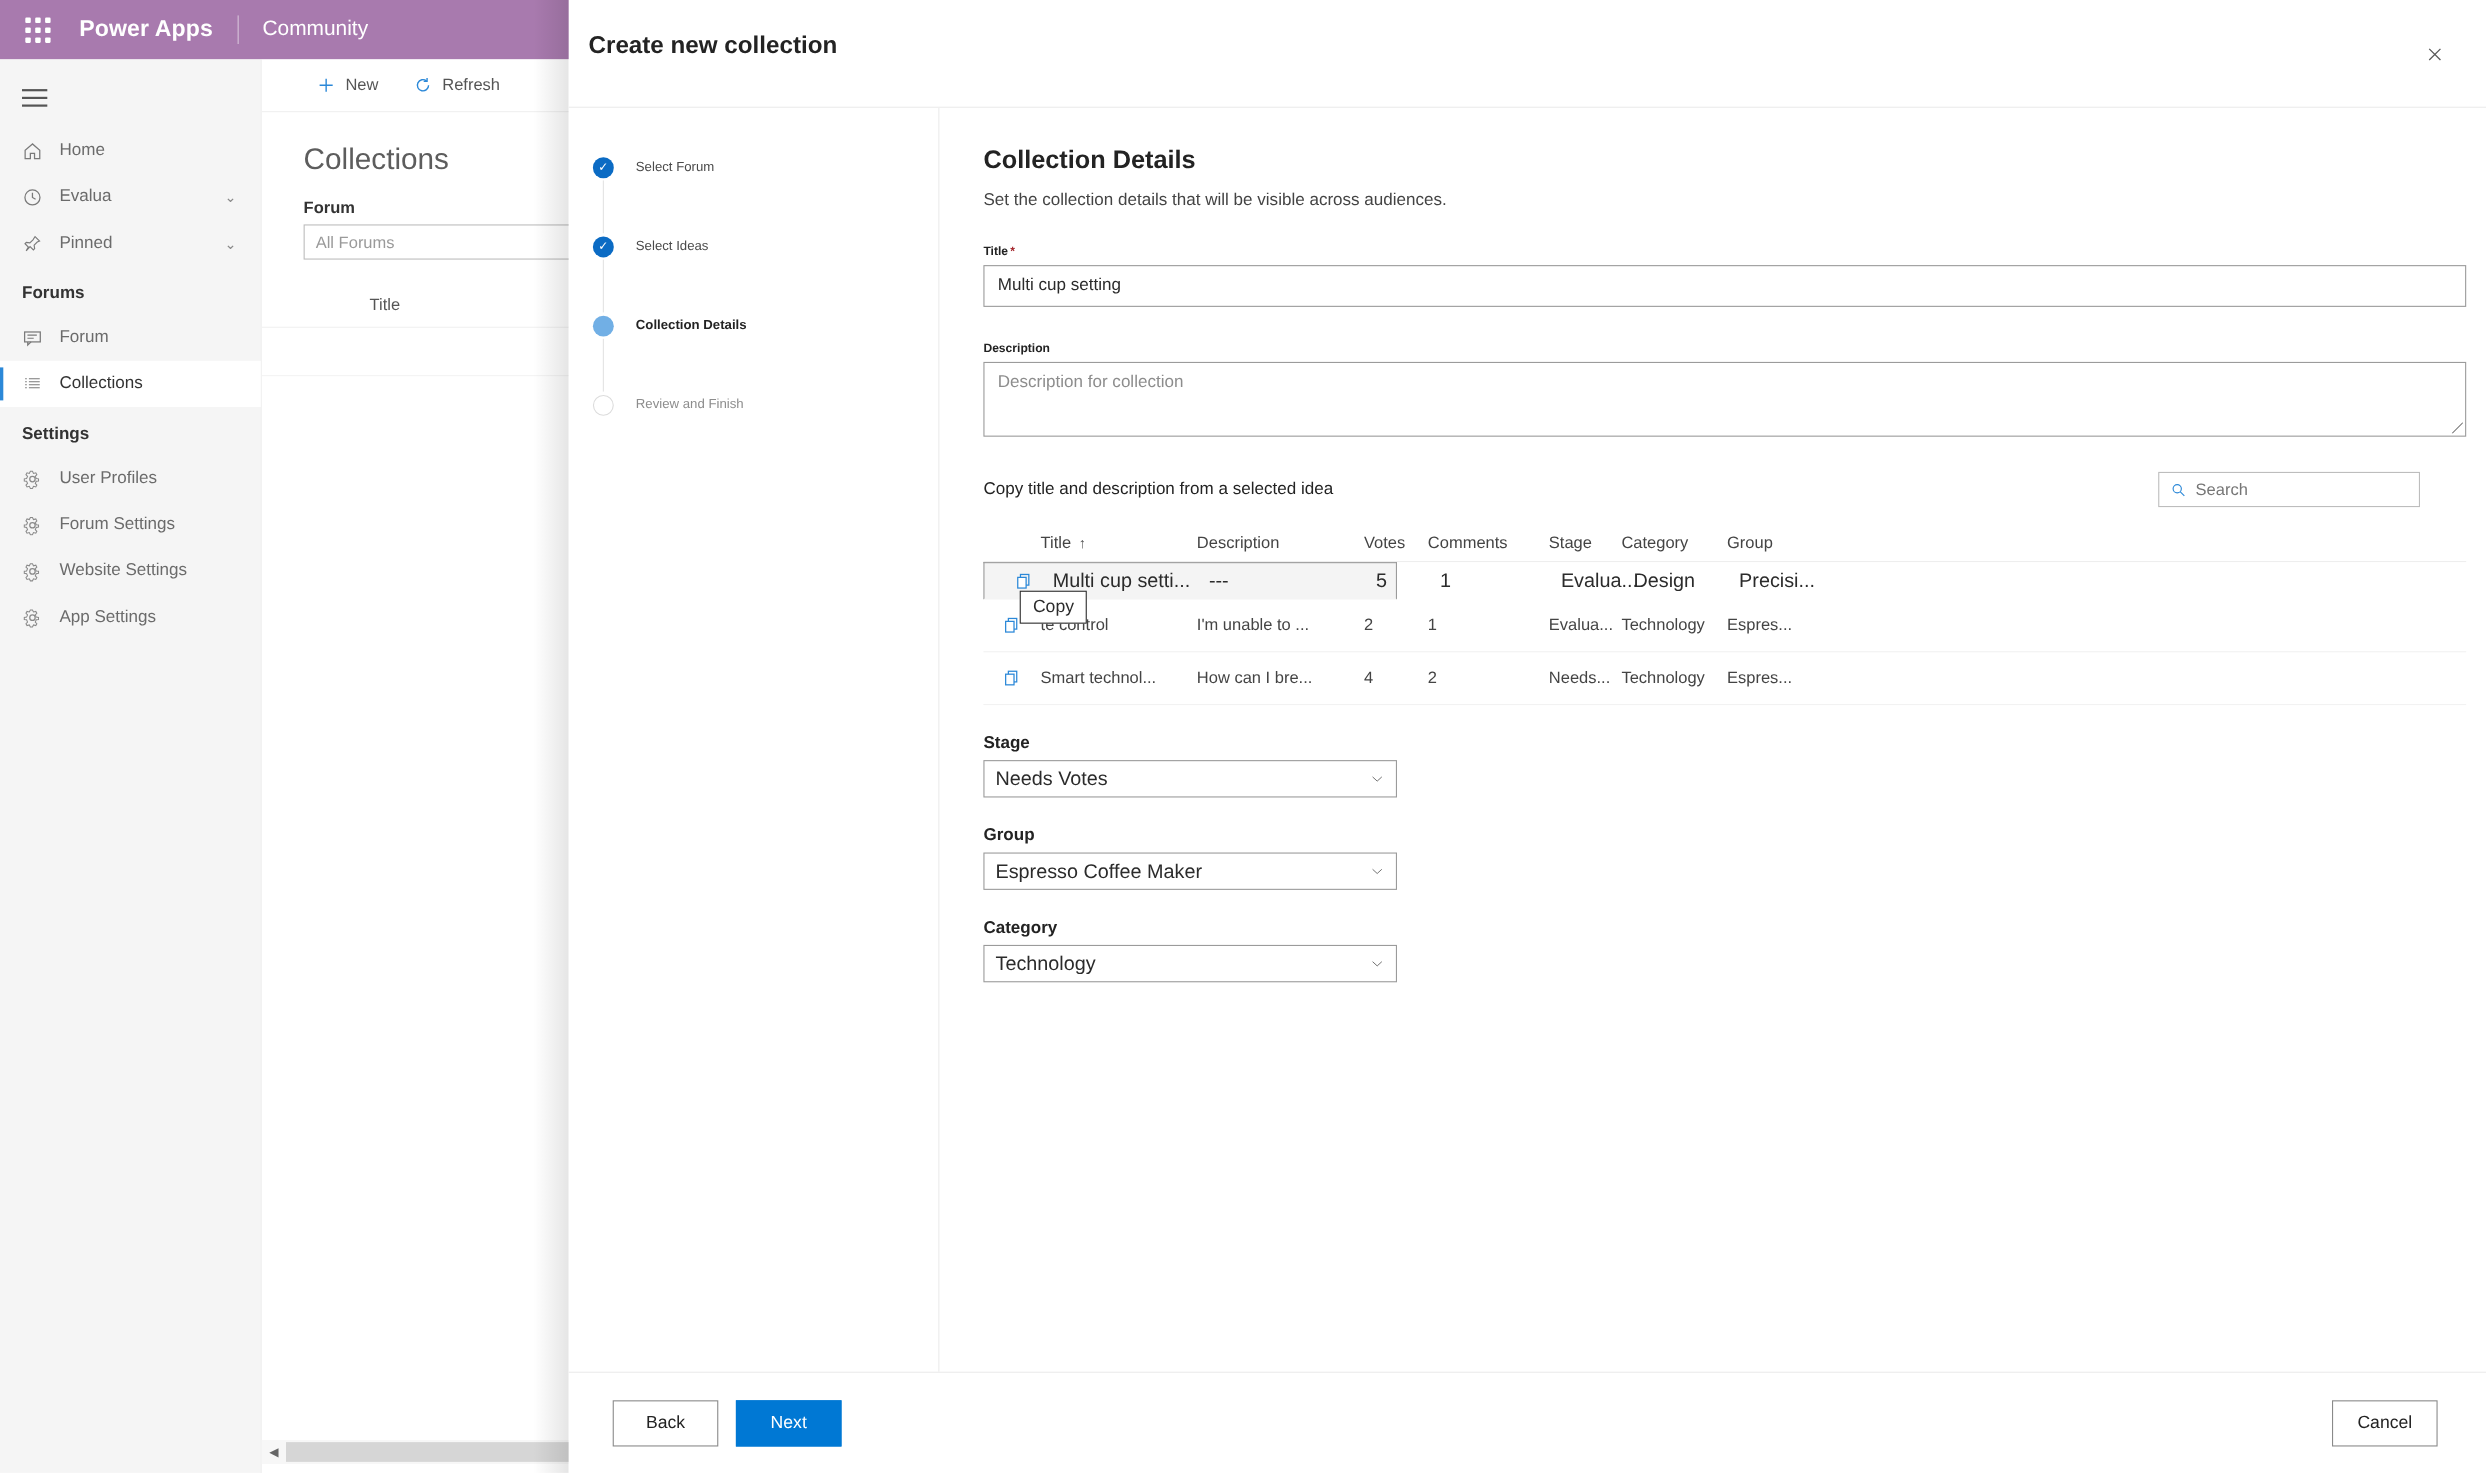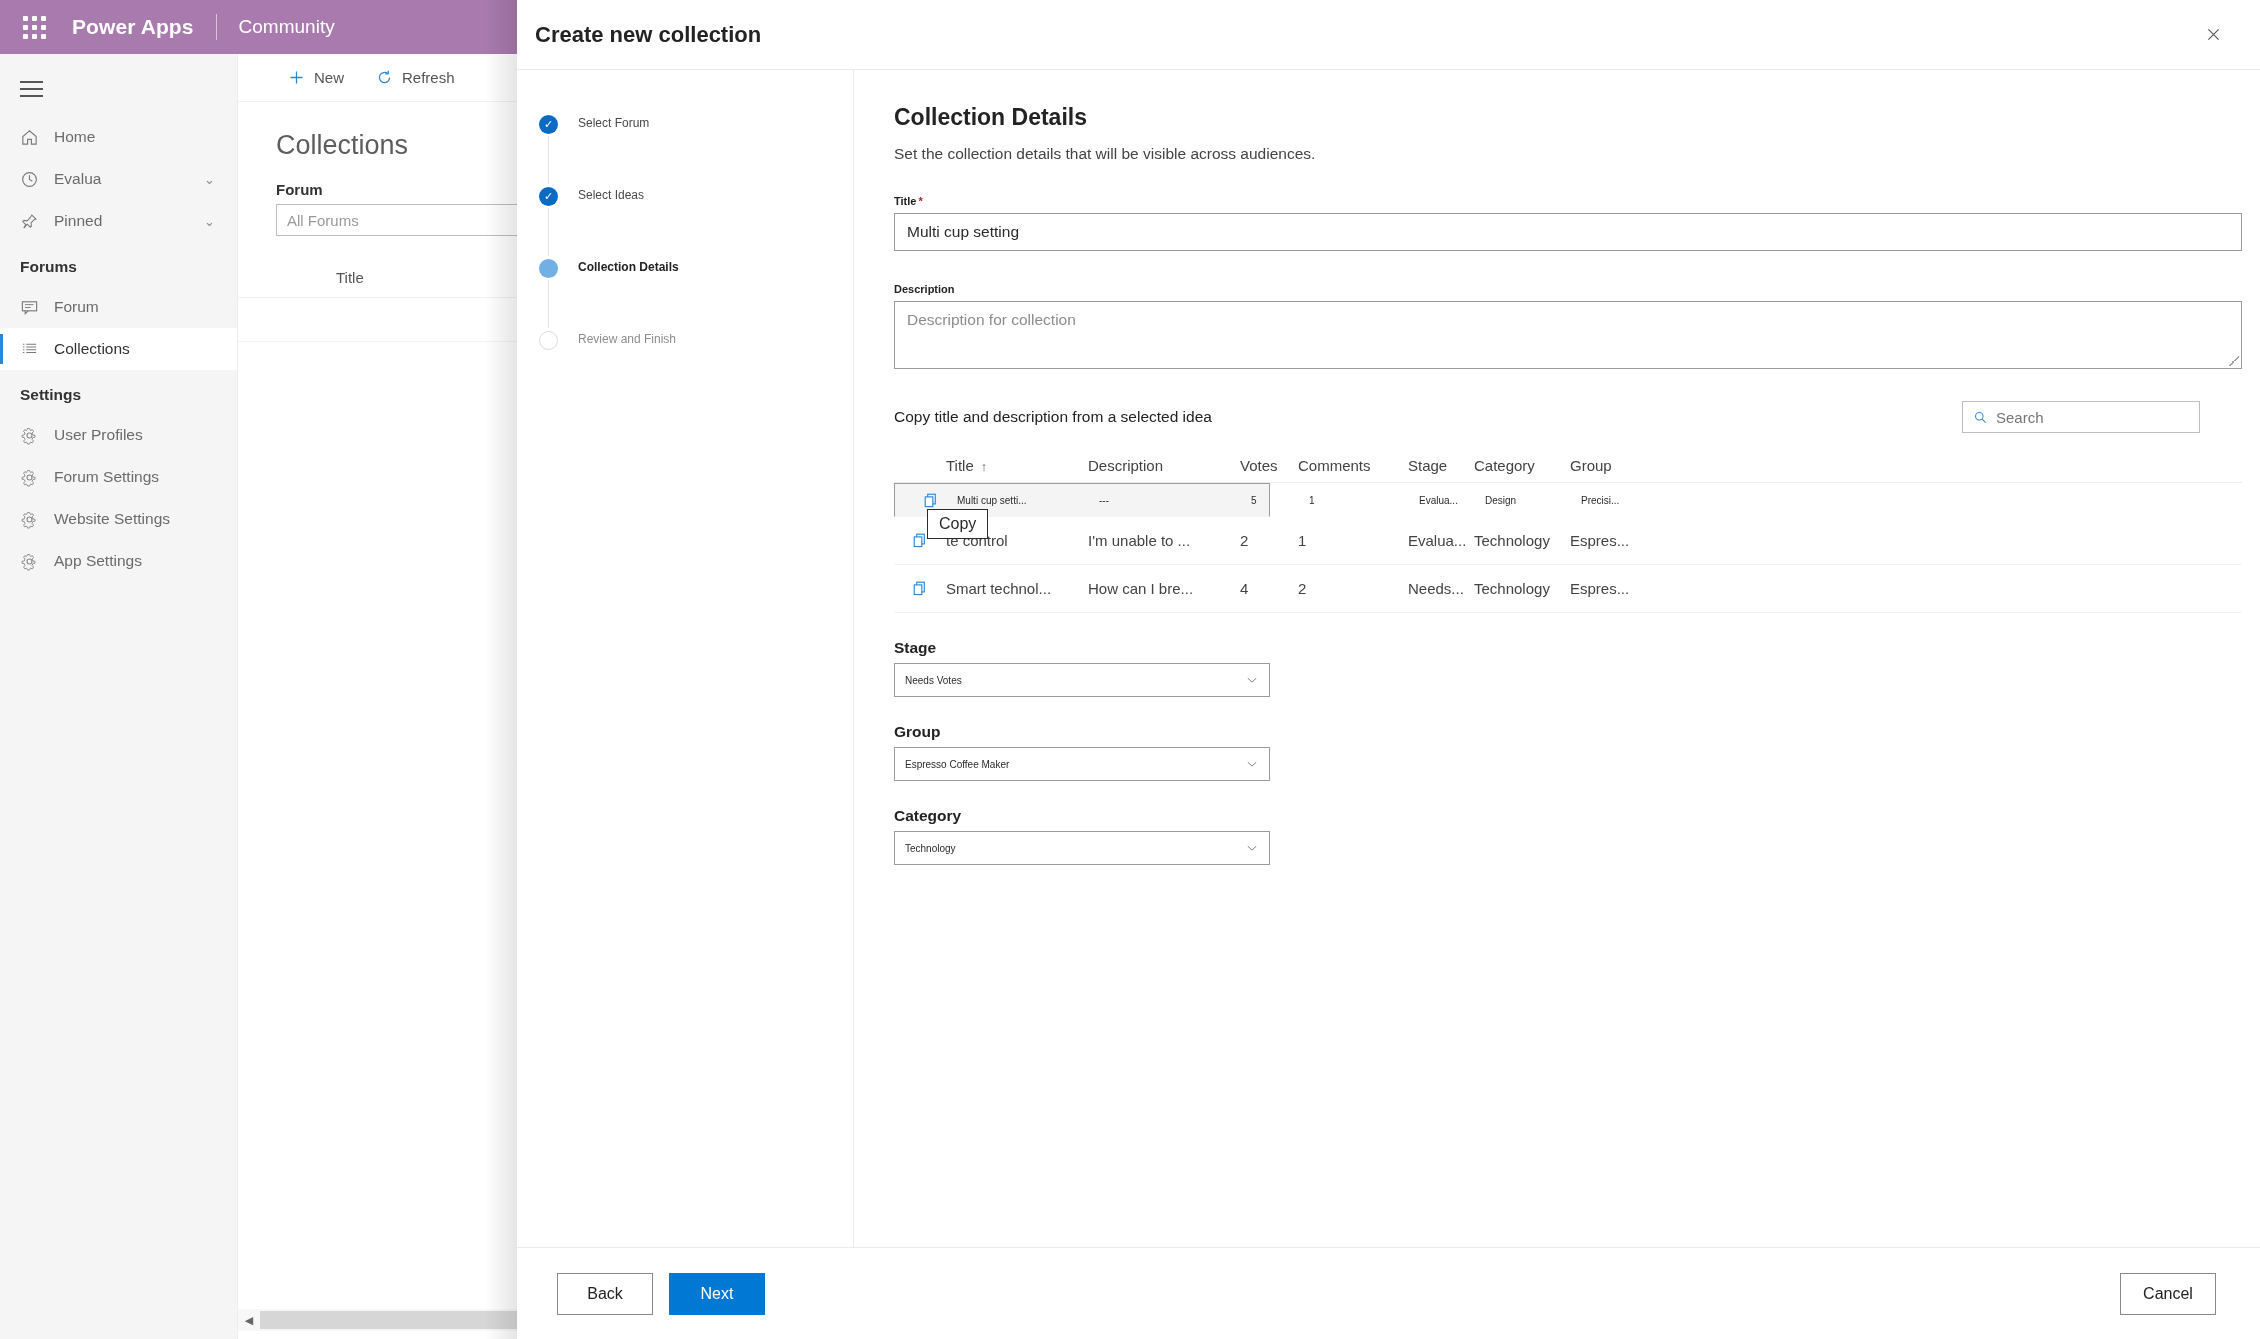--- a/index.html
+++ b/index.html
@@ -95,22 +95,22 @@
   
   .dlg-shadow {
     position: absolute; top: 0; left: 485px; width: 32px; height: 1339px;
     background: linear-gradient(to right, rgba(0,0,0,0) 0%, rgba(0,0,0,.10) 100%);
   }
   .dialog {
     position: absolute; top: 0; left: 517px; width: 1743px; height: 1339px;
     background: #ffffff; display: flex; flex-direction: column;
   }
   .dlg-header {
-    height: 70px; flex: 0 0 70px; display: flex; align-items: center;
-    padding: 0 26px 0 18px; border-bottom: 1px solid #ebebeb;
+    height: 70px; flex: 0 0 70px; display: flex; align-items: flex-start;
+    padding: 0 26px 0 18px; border-bottom: 1px solid #ebebeb; margin-top: 28px;
   }
   .dlg-title { font-size: 22px; font-weight: 700; color: #232323; }
   .dlg-close {
     margin-left: auto; width: 42px; height: 42px; display: flex; align-items: center; justify-content: center;
     color: #555; cursor: pointer; font-size: 19px;
   }
 
   .dlg-body { flex: 1 1 auto; display: flex; min-height: 0; }
 
   
@@ -187,21 +187,21 @@
 
   .tooltip {
     position: absolute; left: 33px; top: -8px; z-index: 20;
     background: #ffffff; border: 1px solid #2b2b2b; padding: 3px 11px;
     font-size: 16px; color: #2b2b2b; line-height: 22px; white-space: nowrap;
   }
 
   .sel-label { font-size: 15.5px; font-weight: 700; color: #232323; margin: 26px 0 6px 0; }
   .sel {
     width: 376px; height: 34px; border: 1px solid #9b9b9b; background: #fff;
-    display: flex; align-items: center; padding: 0 10px; font-size: 10px; color: #2b2b2b;
+    display: flex; align-items: center; padding: 0 10px; font-size: 18px; color: #2b2b2b;
     cursor: pointer;
   }
   .sel .chev { margin-left: auto; color: #666; font-size: 13px; }
 
   .dlg-footer {
     flex: 0 0 92px; height: 92px; border-top: 1px solid #ebebeb;
     display: flex; align-items: center; padding: 0 44px 0 40px; justify-content: space-between;
   }
   .btn {
     height: 42px; min-width: 96px; padding: 0 20px; font-size: 16px;

